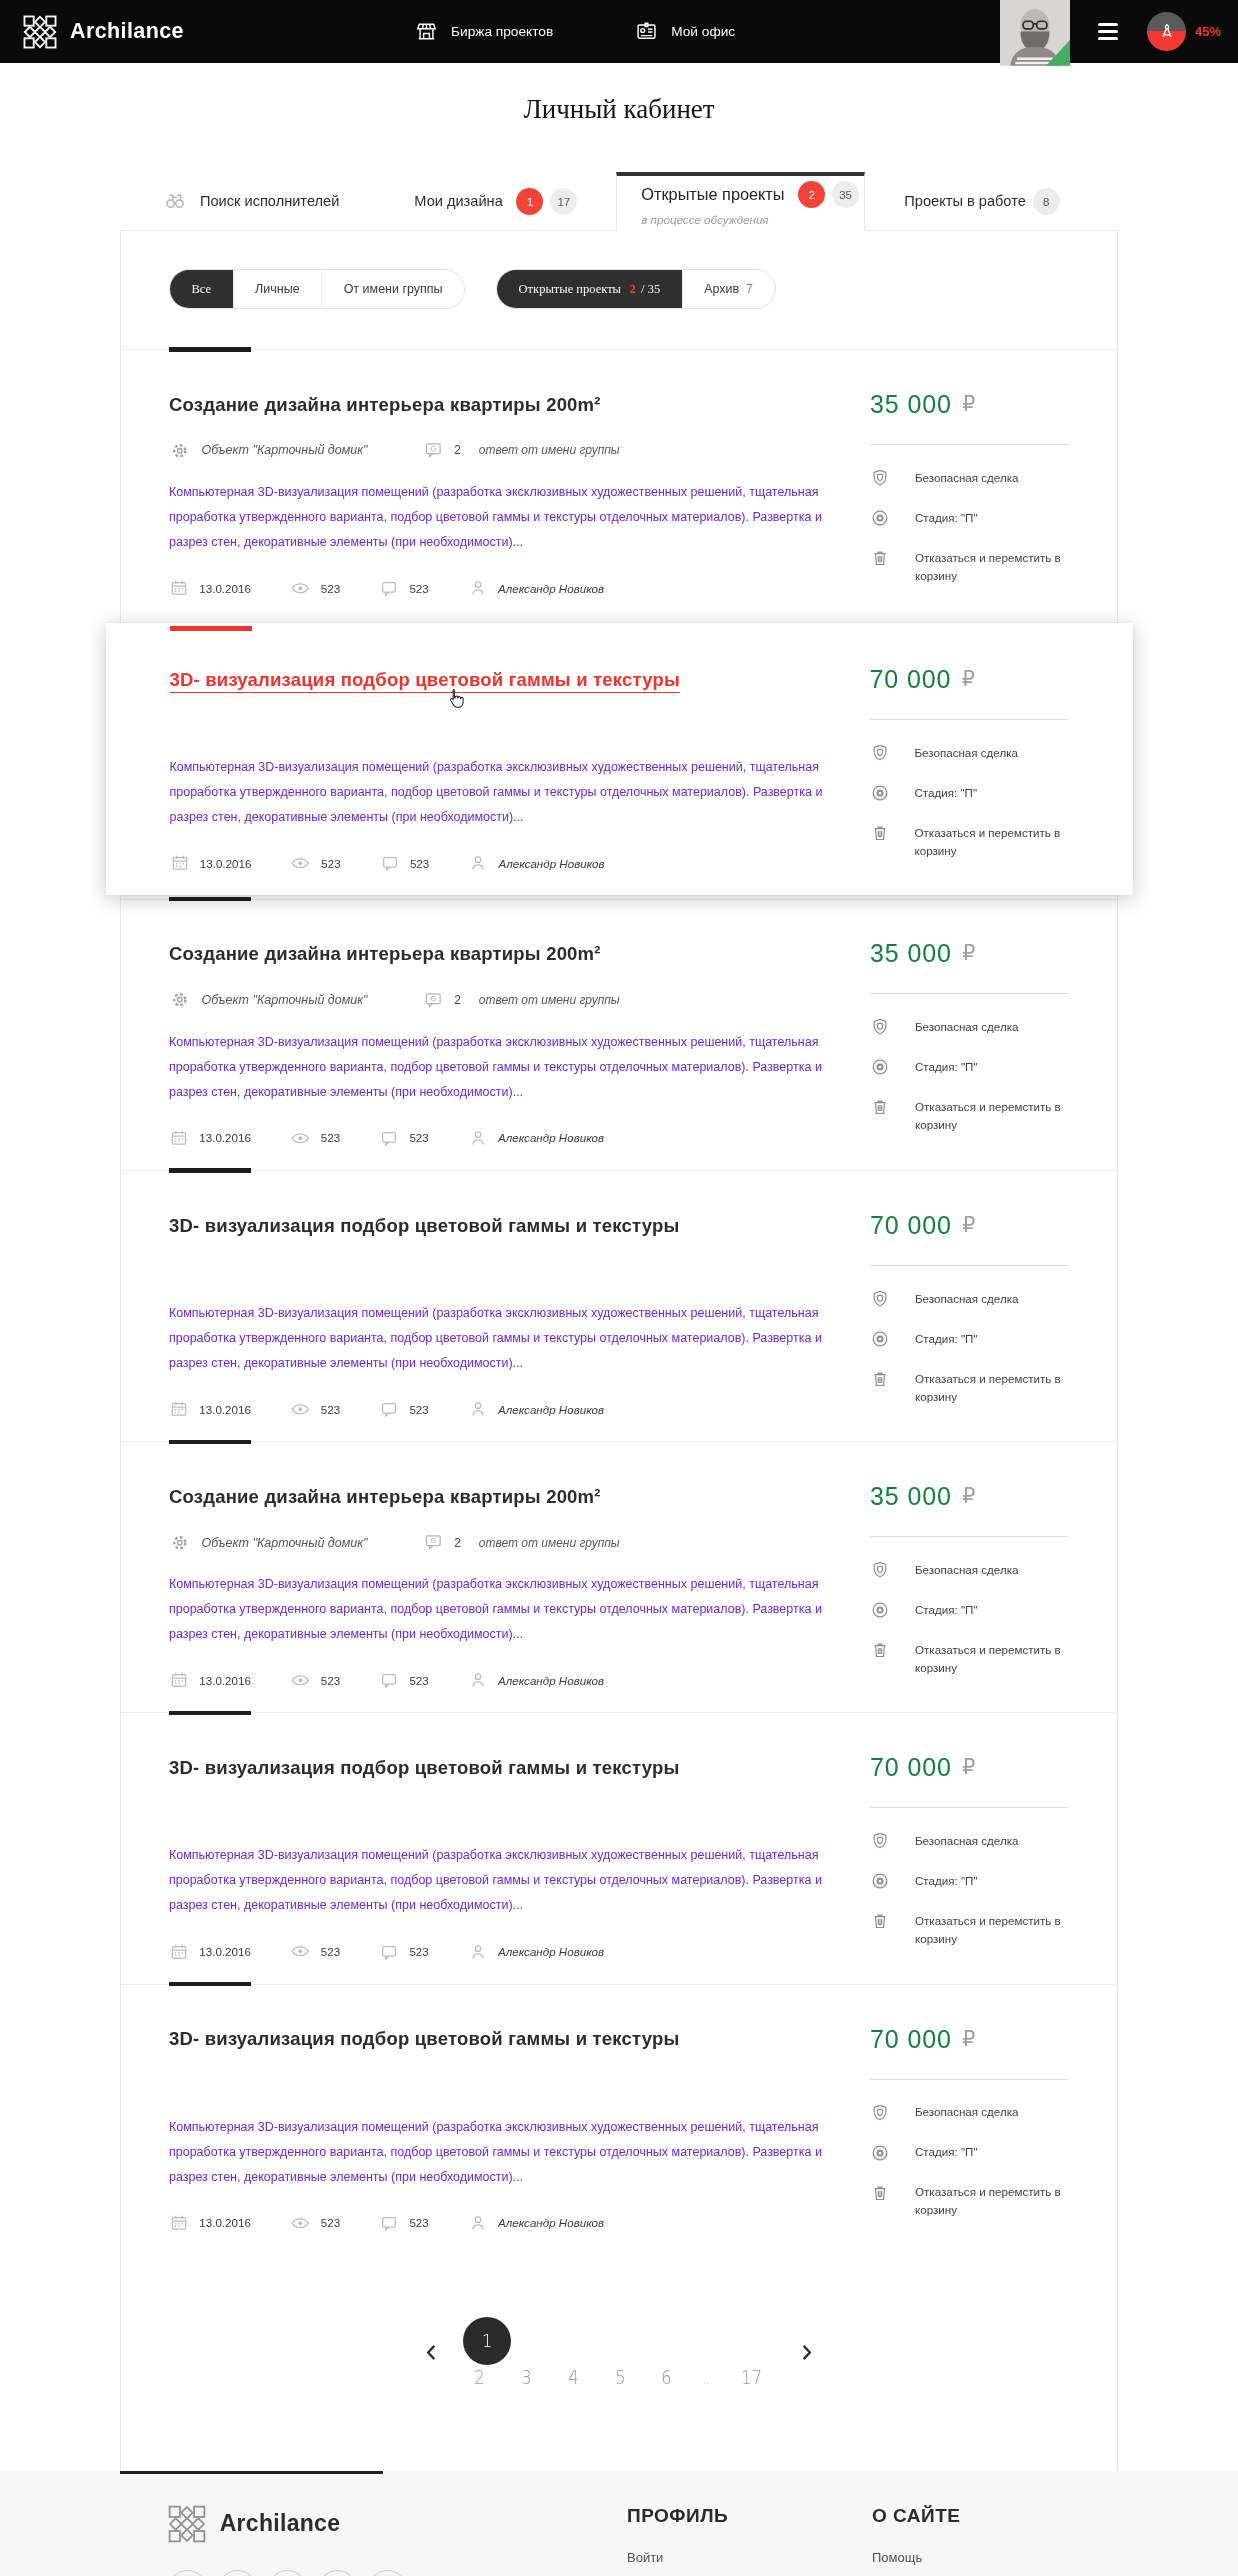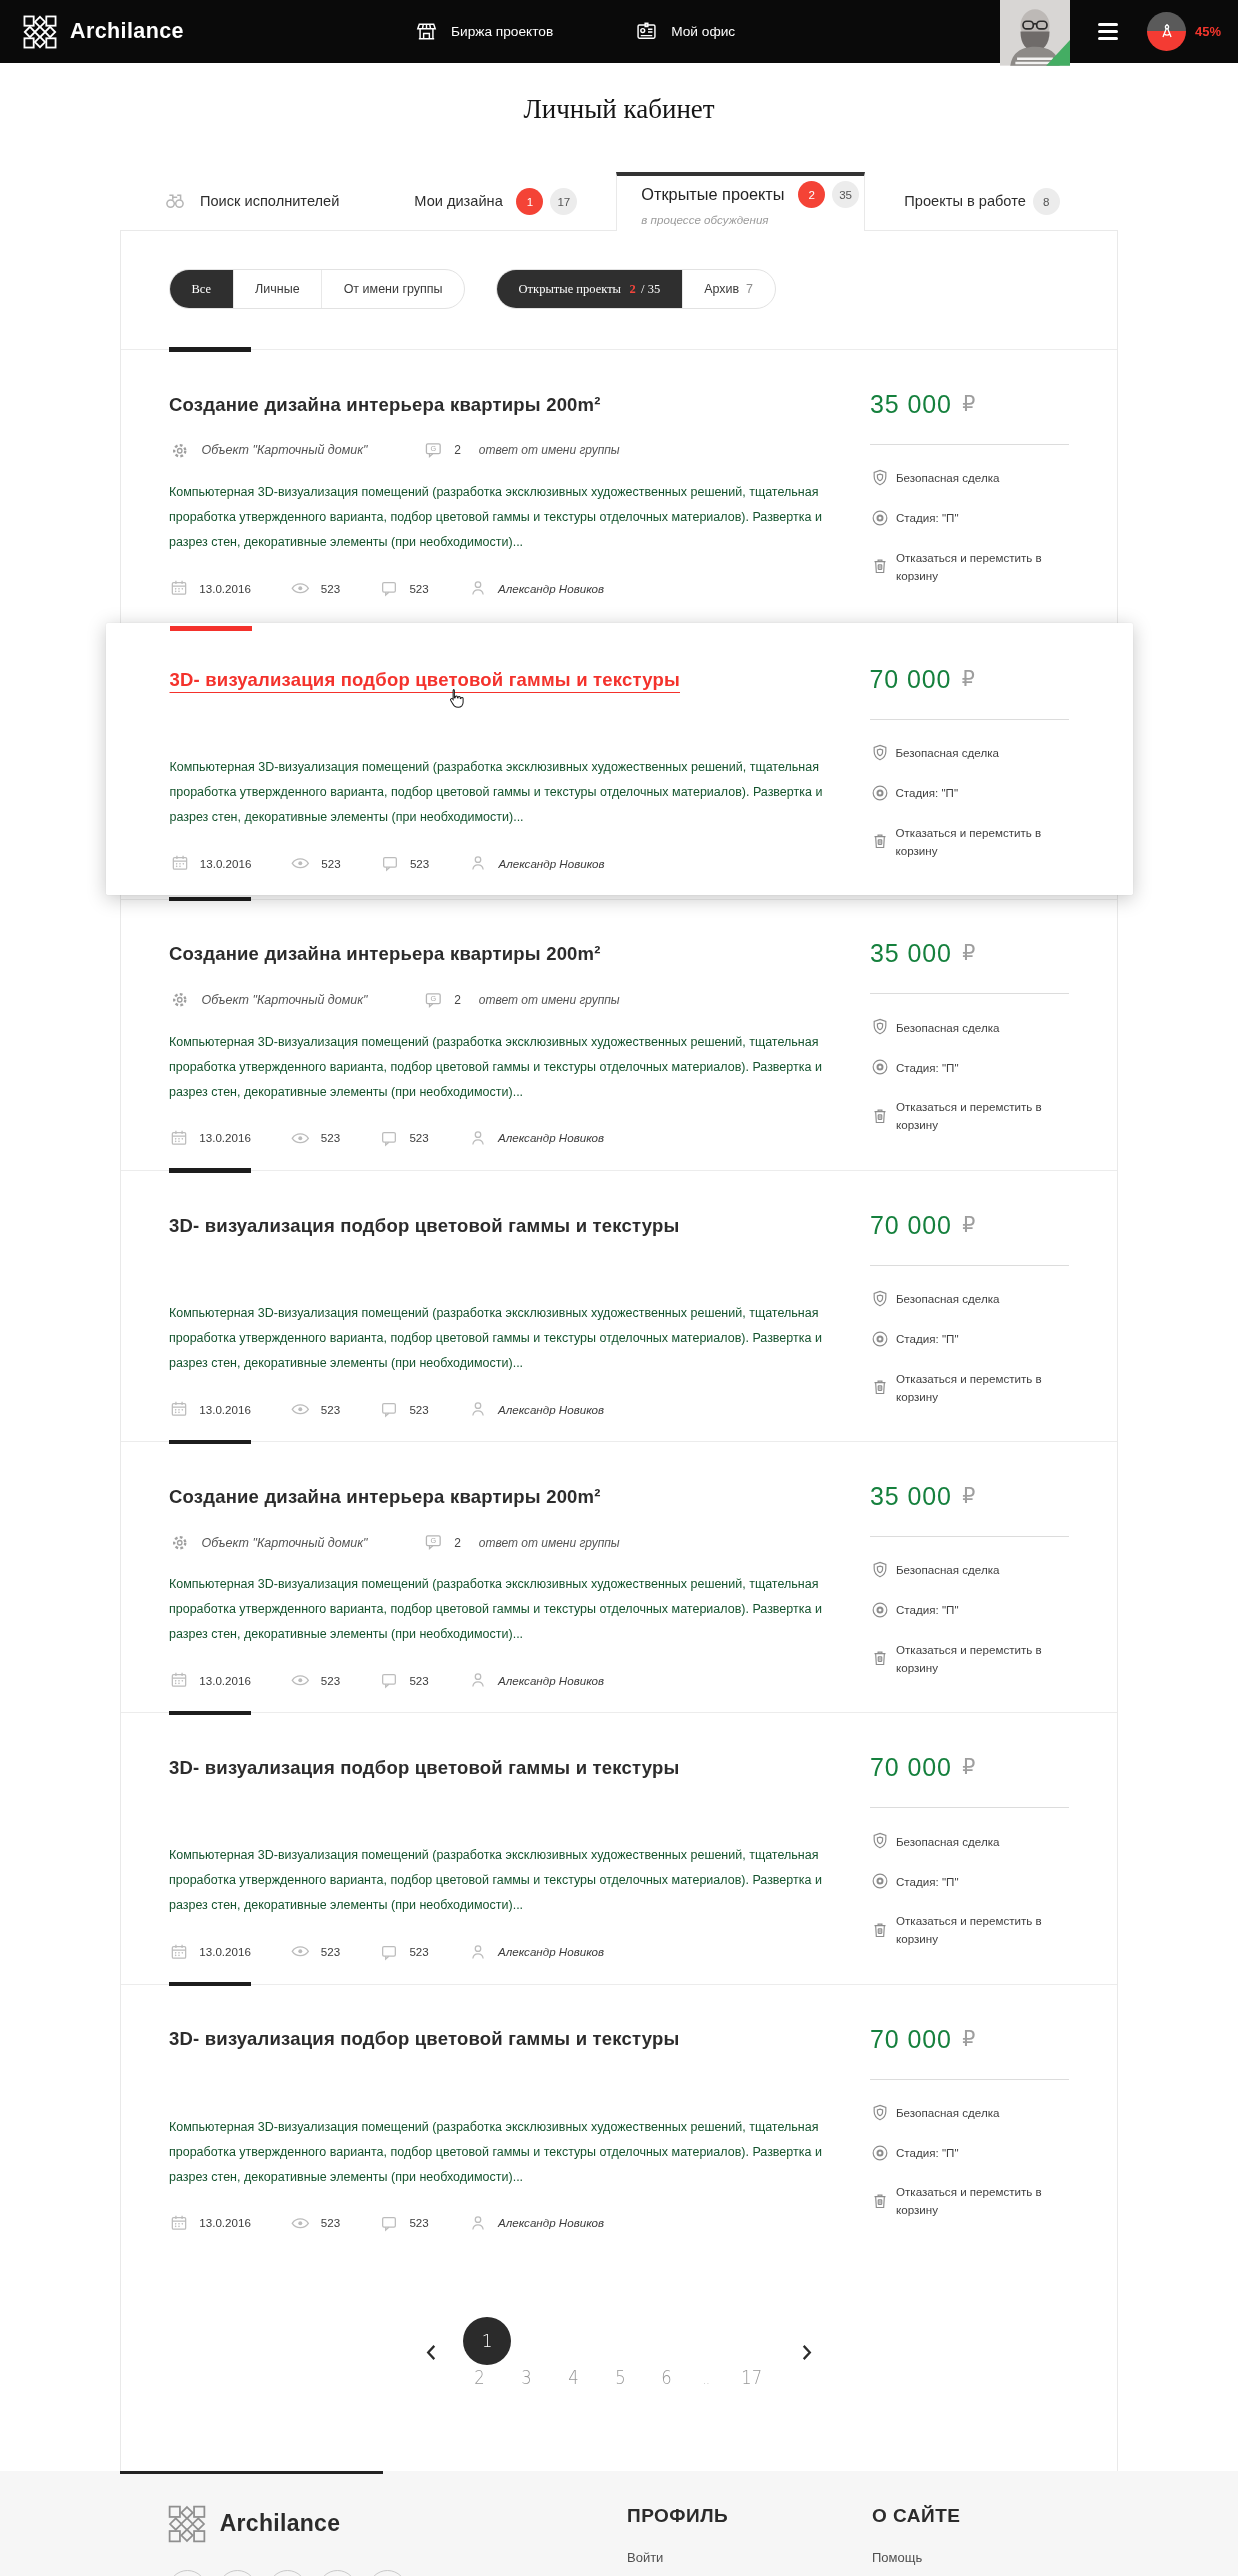--- a/index.html
+++ b/index.html
@@ -63,31 +63,31 @@
   .cbar { position:absolute; top:-2.6px; left:48px; width:82px; height:4.3px; background:#1d1d1d; }
   .card-left { width:678px; flex:none; }
   .chead { height:96px; position:relative; }
   .ctitle { font-size:18.5px; font-weight:bold; color:#2c2c2c; letter-spacing:0.2px; padding-top:7.7px; line-height:26px; }
   .cmeta { display:flex; align-items:center; margin-top:22px; }
   .cmeta .m-item { display:flex; align-items:center; gap:11px; }
   .cmeta .m-item + .m-item { margin-left:55px; }
   .obj-txt { font-style:italic; font-size:12.5px; color:#555; }
   .rep-num { font-size:12px; color:#444; }
   .rep-txt { font-style:italic; font-size:12px; color:#555; margin-left:6.9px; }
-  .cdesc { margin-top:0; font-size:12.5px; line-height:25px; color:#14532d; }
+  .cdesc { margin-top:0; font-size:12.5px; line-height:25px; color:#6d28d9; }
   .cbottom { margin-top:23px; display:flex; align-items:center; font-size:11.6px; color:#3c3c3c; }
   .b-item { display:flex; align-items:center; gap:10.3px; }
   .b-item + .b-item { margin-left:39px; }
   .b-author { font-style:italic; }
   .card-right { margin-left:auto; width:199px; padding-top:6.9px; flex:none; }
   .price { display:flex; align-items:flex-start; gap:10.3px; }
   .price .num { font-size:25px; color:#15803d; letter-spacing:0.9px; line-height:26px; }
   .price .cur { font-size:20.6px; color:#9e9e9e; font-family:"DejaVu Sans", sans-serif; line-height:26px; }
   .rdiv { border-top:0.9px solid #dcdcdc; margin:27px 0 23px; }
-  .s-item { display:flex; gap:6px; margin-bottom:20px; align-items:center; cursor:pointer; }
+  .s-item { display:flex; gap:25px; margin-bottom:20px; align-items:flex-start; cursor:pointer; }
   .s-item .txt { font-size:11.6px; color:#3f3f3f; line-height:18px; padding-top:0.9px; }
 
   
   .card.hover { margin:2.6px -15.5px 3.4px; padding:36px 64px 15.5px; border-top:none; z-index:3;
                 box-shadow:0 3.4px 19px rgba(0,0,0,.22), 0 0 1.7px rgba(0,0,0,.08); border-radius:1.7px; }
   .card.hover .cbar { left:64px; top:3.4px; background:#f4322c; }
   .card.hover .ctitle { color:#f4322c; text-decoration:underline; text-underline-offset:6px; }
   .cursor-glyph { display:none; }
   .card.hover .cursor-glyph { display:block; position:absolute; left:276px; top:29px; }
 

